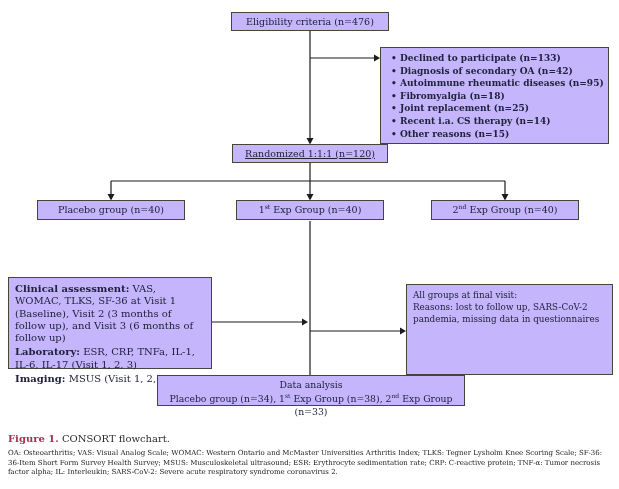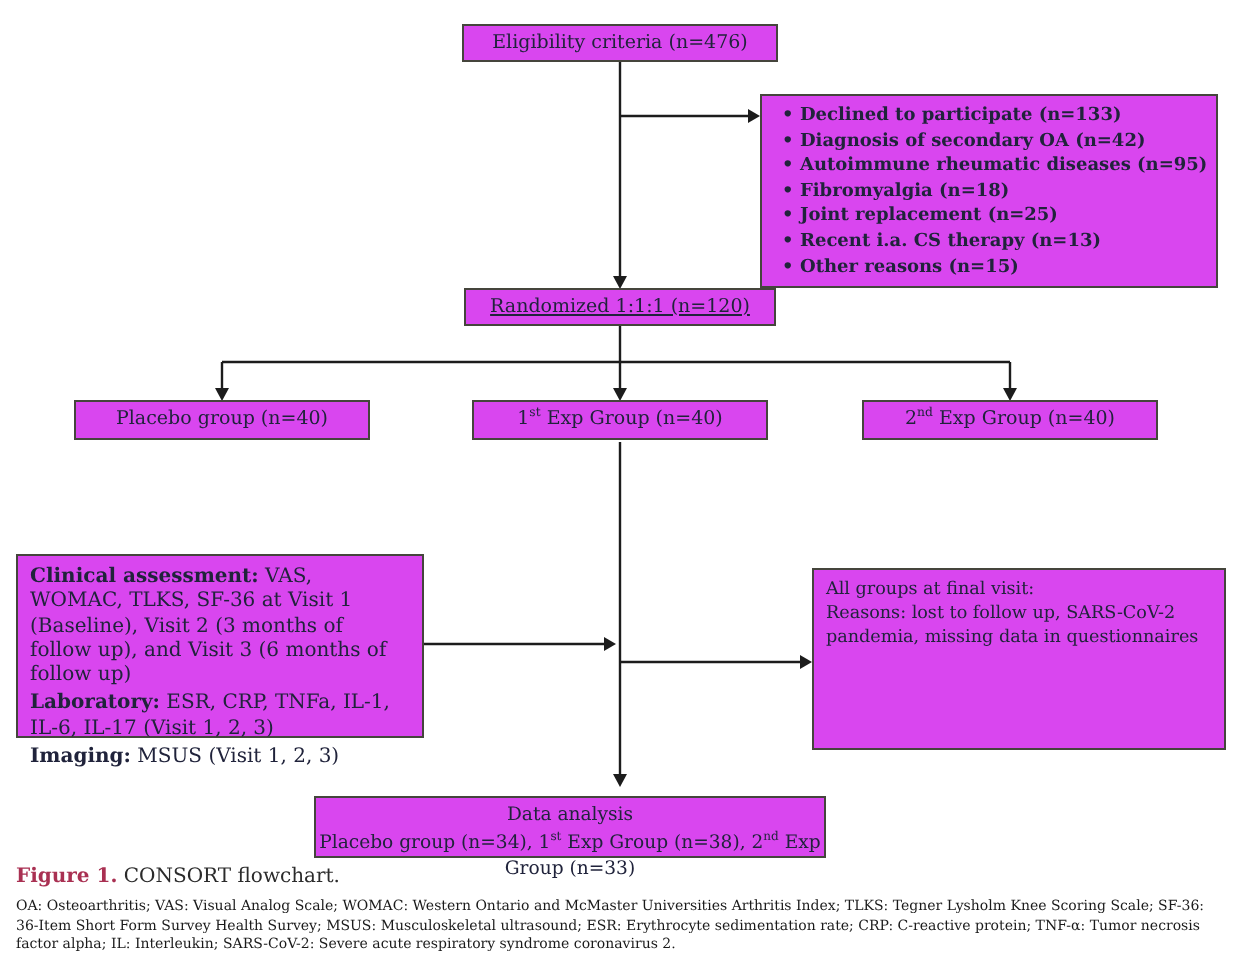--- a/index.html
+++ b/index.html
@@ -11,21 +11,21 @@
     color:#20233b;
     overflow:hidden;
   }
   .connectors {
     position:absolute; left:0; top:0; z-index:1; pointer-events:none;
   }
   .connectors path { stroke:#1c1c1c; stroke-width:1.2; fill:none; }
   .connectors polygon { fill:#1c1c1c; }
   .box {
     position:absolute;
-    background:#d946ef;
+    background:#c4b5fd;
     border:1px solid #45453c;
     z-index:2;
     font-size:9.5px;
     line-height:1.25;
   }
   .cbox {
     display:flex; align-items:center; justify-content:center;
     text-align:center;
   }
   sup { font-size:0.65em; vertical-align:super; line-height:0; }
@@ -84,21 +84,21 @@
   <span>Eligibility criteria (n=476)</span>
 </div>
 
 <div class="box exclusions-box" style="left:380px; top:47px; width:229px; height:97px;">
   <ul class="bullet-list">
     <li>Declined to participate (n=133)</li>
     <li>Diagnosis of secondary OA (n=42)</li>
     <li>Autoimmune rheumatic diseases (n=95)</li>
     <li>Fibromyalgia (n=18)</li>
     <li>Joint replacement (n=25)</li>
-    <li>Recent i.a. CS therapy (n=13)</li>
+    <li>Recent i.a. CS therapy (n=14)</li>
     <li>Other reasons (n=15)</li>
   </ul>
 </div>
 
 <div class="box cbox" style="left:232px; top:144px; width:156px; height:19px;text-decoration:underline;">
   <span>Randomized 1:1:1 (n=120)</span>
 </div>
 
 <div class="box cbox" style="left:37px; top:200px; width:148px; height:20px;">
   <span><span>Placebo group (n=40)</span><sup></sup><span></span></span>
@@ -116,21 +116,21 @@
   <p><b>Clinical assessment:</b><span> VAS, WOMAC, TLKS, SF-36 at Visit 1 (Baseline), Visit 2 (3 months of follow up), and Visit 3 (6 months of follow up)</span></p>
   <p><b>Laboratory:</b><span> ESR, CRP, TNFa, IL-1, IL-6, IL-17 (Visit 1, 2, 3)</span></p>
   <p><b>Imaging:</b><span> MSUS (Visit 1, 2, 3)</span></p>
 </div>
 
 <div class="box final-box" style="left:406px; top:284px; width:207px; height:91px;">
   <div>All groups at final visit:</div>
   <div>Reasons: lost to follow up, SARS-CoV-2 pandemia, missing data in questionnaires</div>
 </div>
 
-<div class="box analysis-box" style="left:157px; top:398px; width:256px; height:31px;">
+<div class="box analysis-box" style="left:157px; top:375px; width:308px; height:31px;">
   <div>Data analysis</div>
   <div><span>Placebo group (n=34), 1</span><sup>st</sup><span> Exp Group (n=38), 2</span><sup>nd</sup><span> Exp Group (n=33)</span></div>
 </div>
 
 <div class="caption">
   <span class="fig-label">Figure 1.</span><span> CONSORT flowchart.</span>
 </div>
 
 <div class="footnote">OA: Osteoarthritis; VAS: Visual Analog Scale; WOMAC: Western Ontario and McMaster Universities Arthritis Index; TLKS: Tegner Lysholm Knee Scoring Scale; SF-36: 36-Item Short Form Survey Health Survey; MSUS: Musculoskeletal ultrasound; ESR: Erythrocyte sedimentation rate; CRP: C-reactive protein; TNF-α: Tumor necrosis factor alpha; IL: Interleukin; SARS-CoV-2: Severe acute respiratory syndrome coronavirus 2.</div>
 

